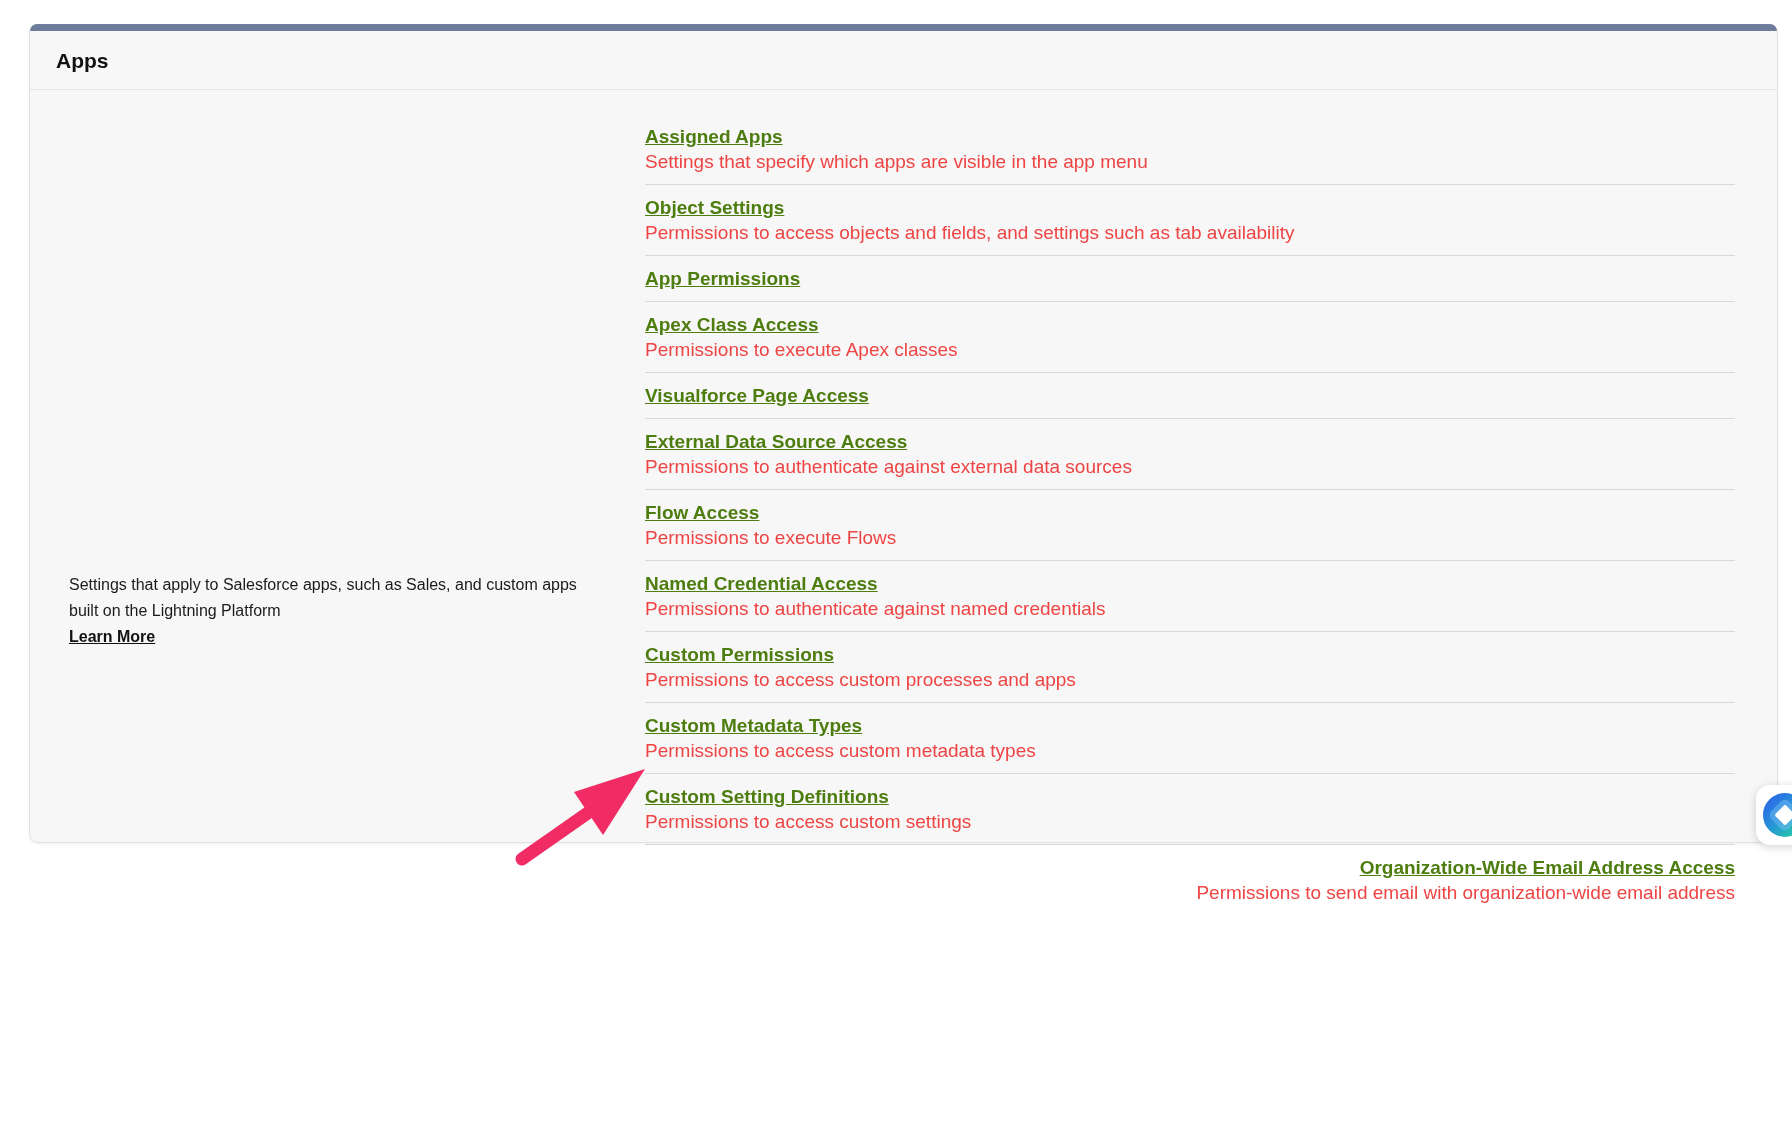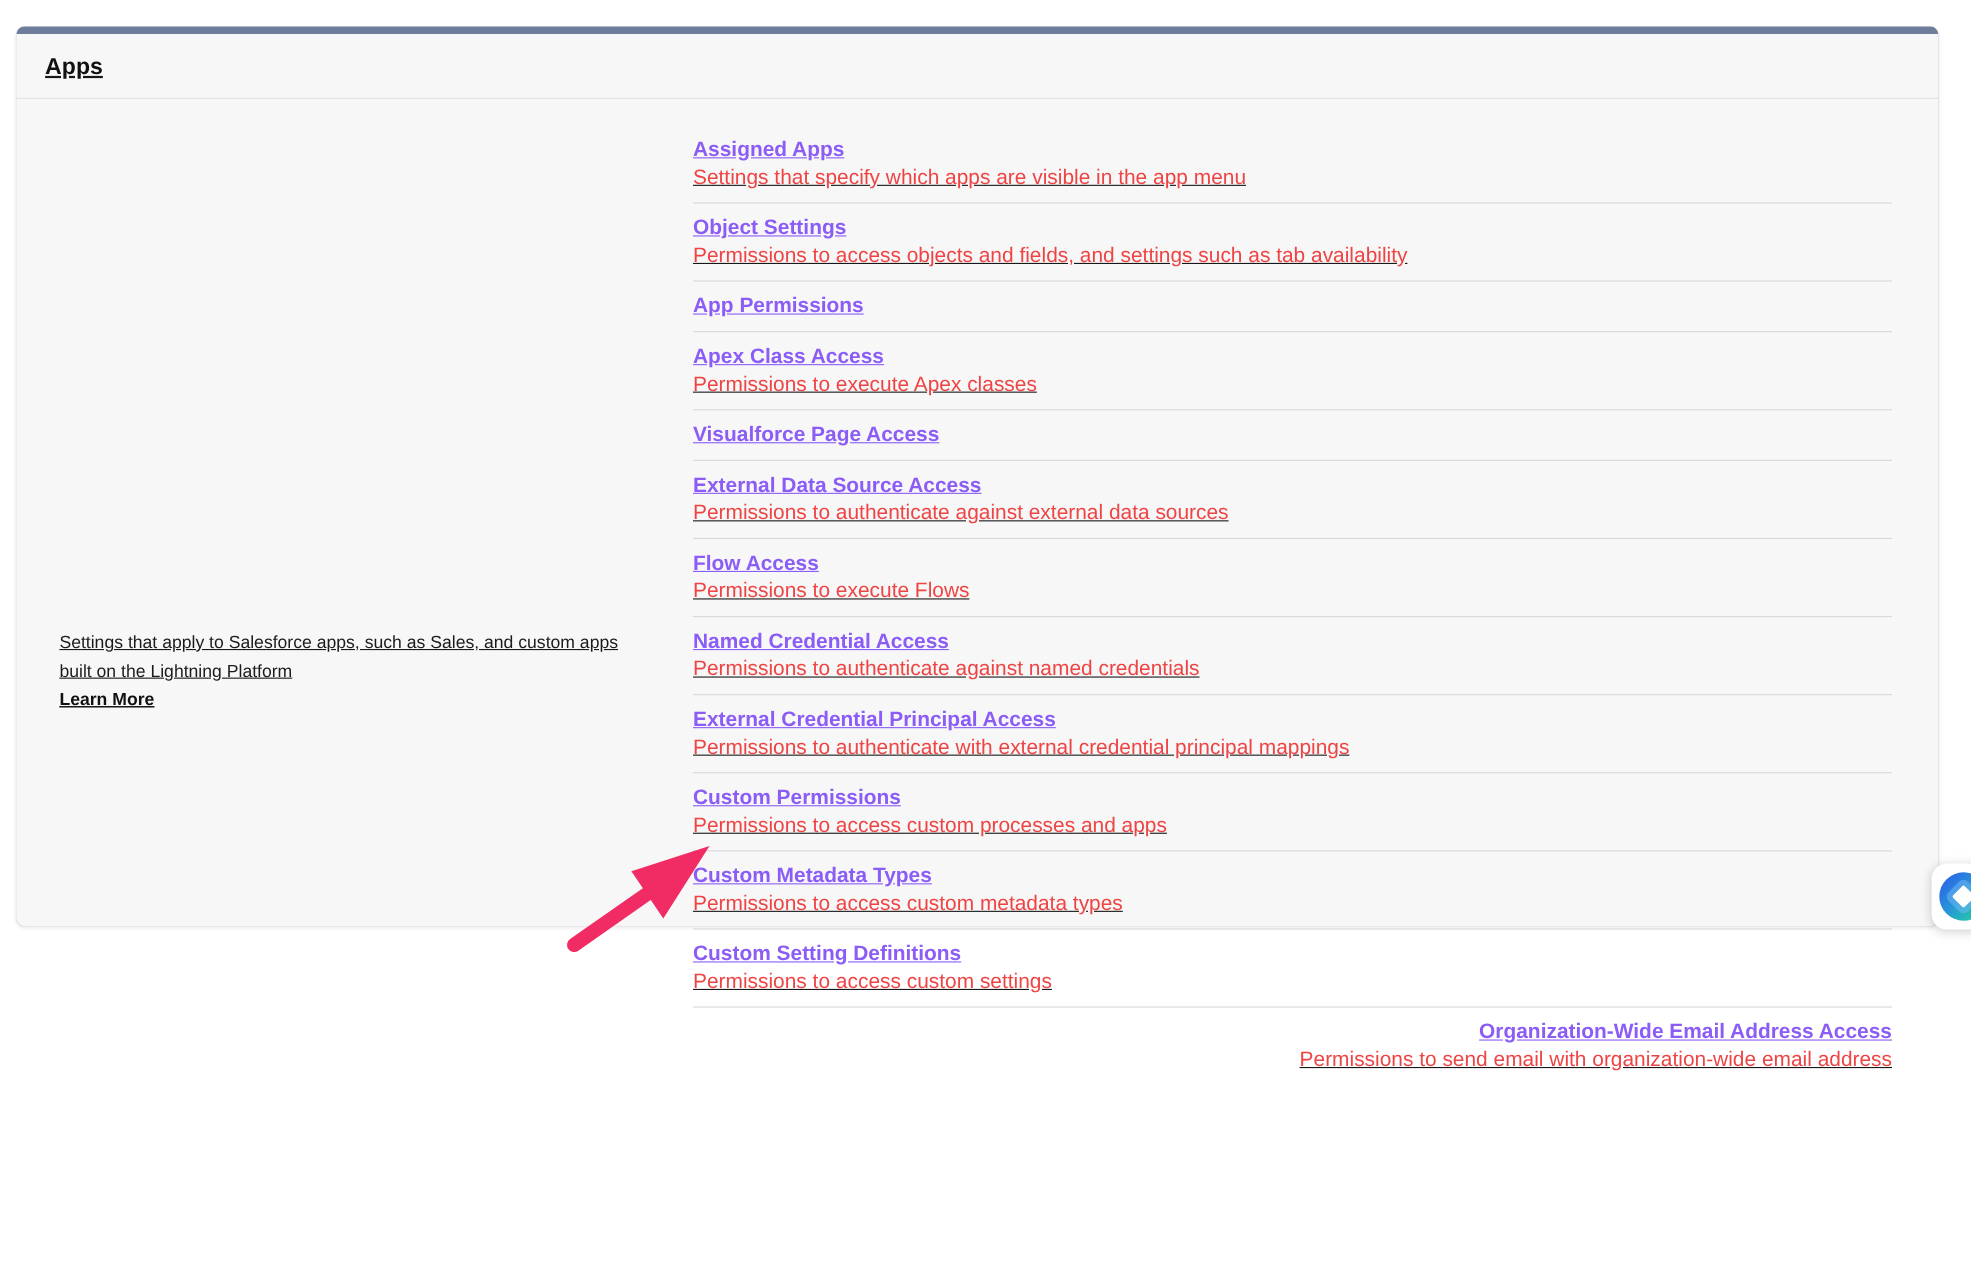--- a/index.html
+++ b/index.html
@@ -9,30 +9,29 @@
   .screen {
     position: relative;
     width: 1792px;
     height: 1146px;
     background: #ffffff;
     overflow: hidden;
   }
 
   .card {
     position: absolute;
-    left: 14px;
+    left: 29px;
     top: 24px;
     width: 1749px;
     height: 819px;
     background: #f7f7f7;
     border: 1px solid #e2e2e6;
     border-top: none;
     border-radius: 9px;
     box-shadow: 0 1px 3px rgba(0,0,0,0.06);
-    text-decoration: underline;
   }
 
   .accent-bar {
     height: 7px;
     border-radius: 9px 9px 0 0;
     background: #6f7d9c;
   }
 
   .card-header {
     padding: 16px 26px 15px 26px;
@@ -77,21 +76,21 @@
   .item {
     padding: 10px 0;
     border-bottom: 1px solid #d8d8dc;
   }
   .item:last-child { border-bottom: none; text-align: right; }
   .item-title {
     display: inline-block;
     font-size: 19px;
     line-height: 25px;
     font-weight: bold;
-    color: #8b5cf6;
+    color: #4d7c0f;
     text-decoration: underline;
     cursor: pointer;
   }
   .item-desc {
     font-size: 19px;
     line-height: 25px;
     color: #ef4444;
   }
 
   .annotation-arrow {
@@ -189,24 +188,20 @@
   <div class="item">
     <a class="item-title">Flow Access</a>
     <div class="item-desc">Permissions to execute Flows</div>
   </div>
 
   <div class="item">
     <a class="item-title">Named Credential Access</a>
     <div class="item-desc">Permissions to authenticate against named credentials</div>
   </div>
 
-  <div class="item">
-    <a class="item-title">External Credential Principal Access</a>
-    <div class="item-desc">Permissions to authenticate with external credential principal mappings</div>
-  </div>
 
   <div class="item">
     <a class="item-title">Custom Permissions</a>
     <div class="item-desc">Permissions to access custom processes and apps</div>
   </div>
 
   <div class="item">
     <a class="item-title">Custom Metadata Types</a>
     <div class="item-desc">Permissions to access custom metadata types</div>
   </div>

